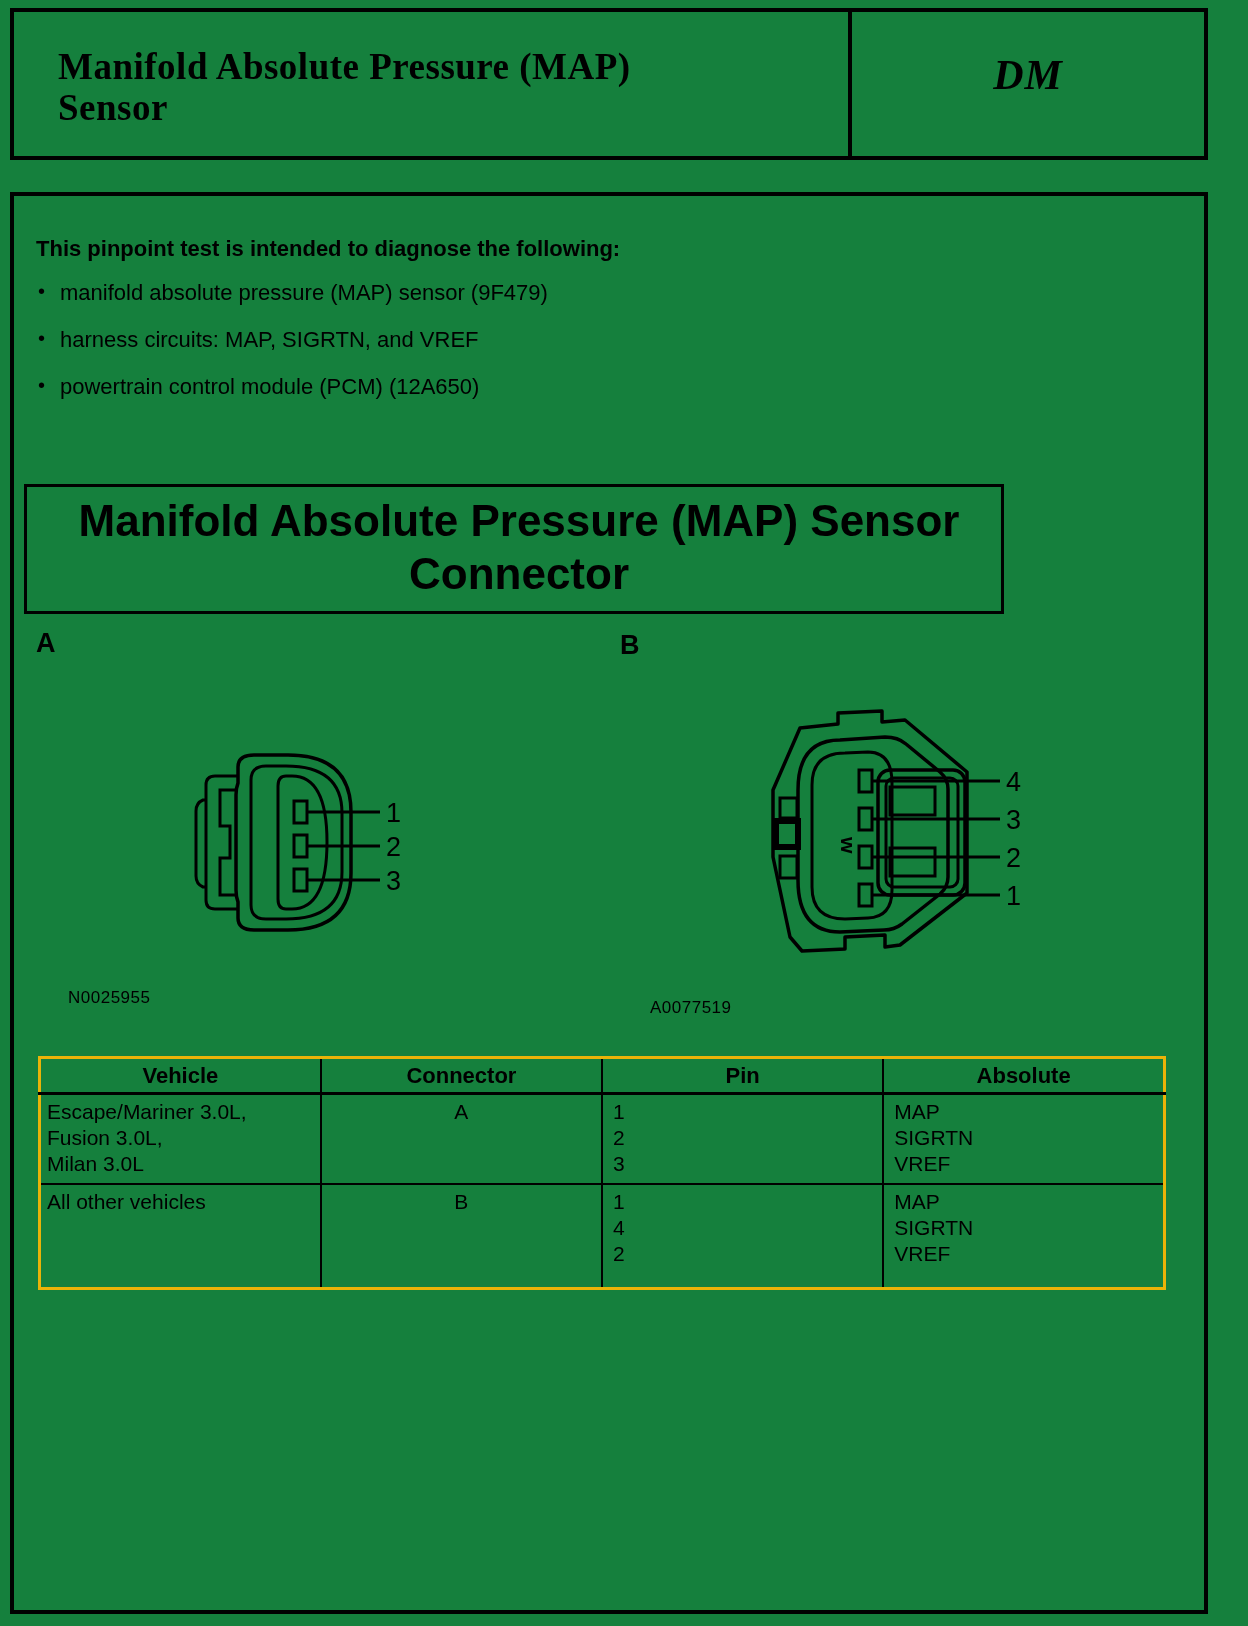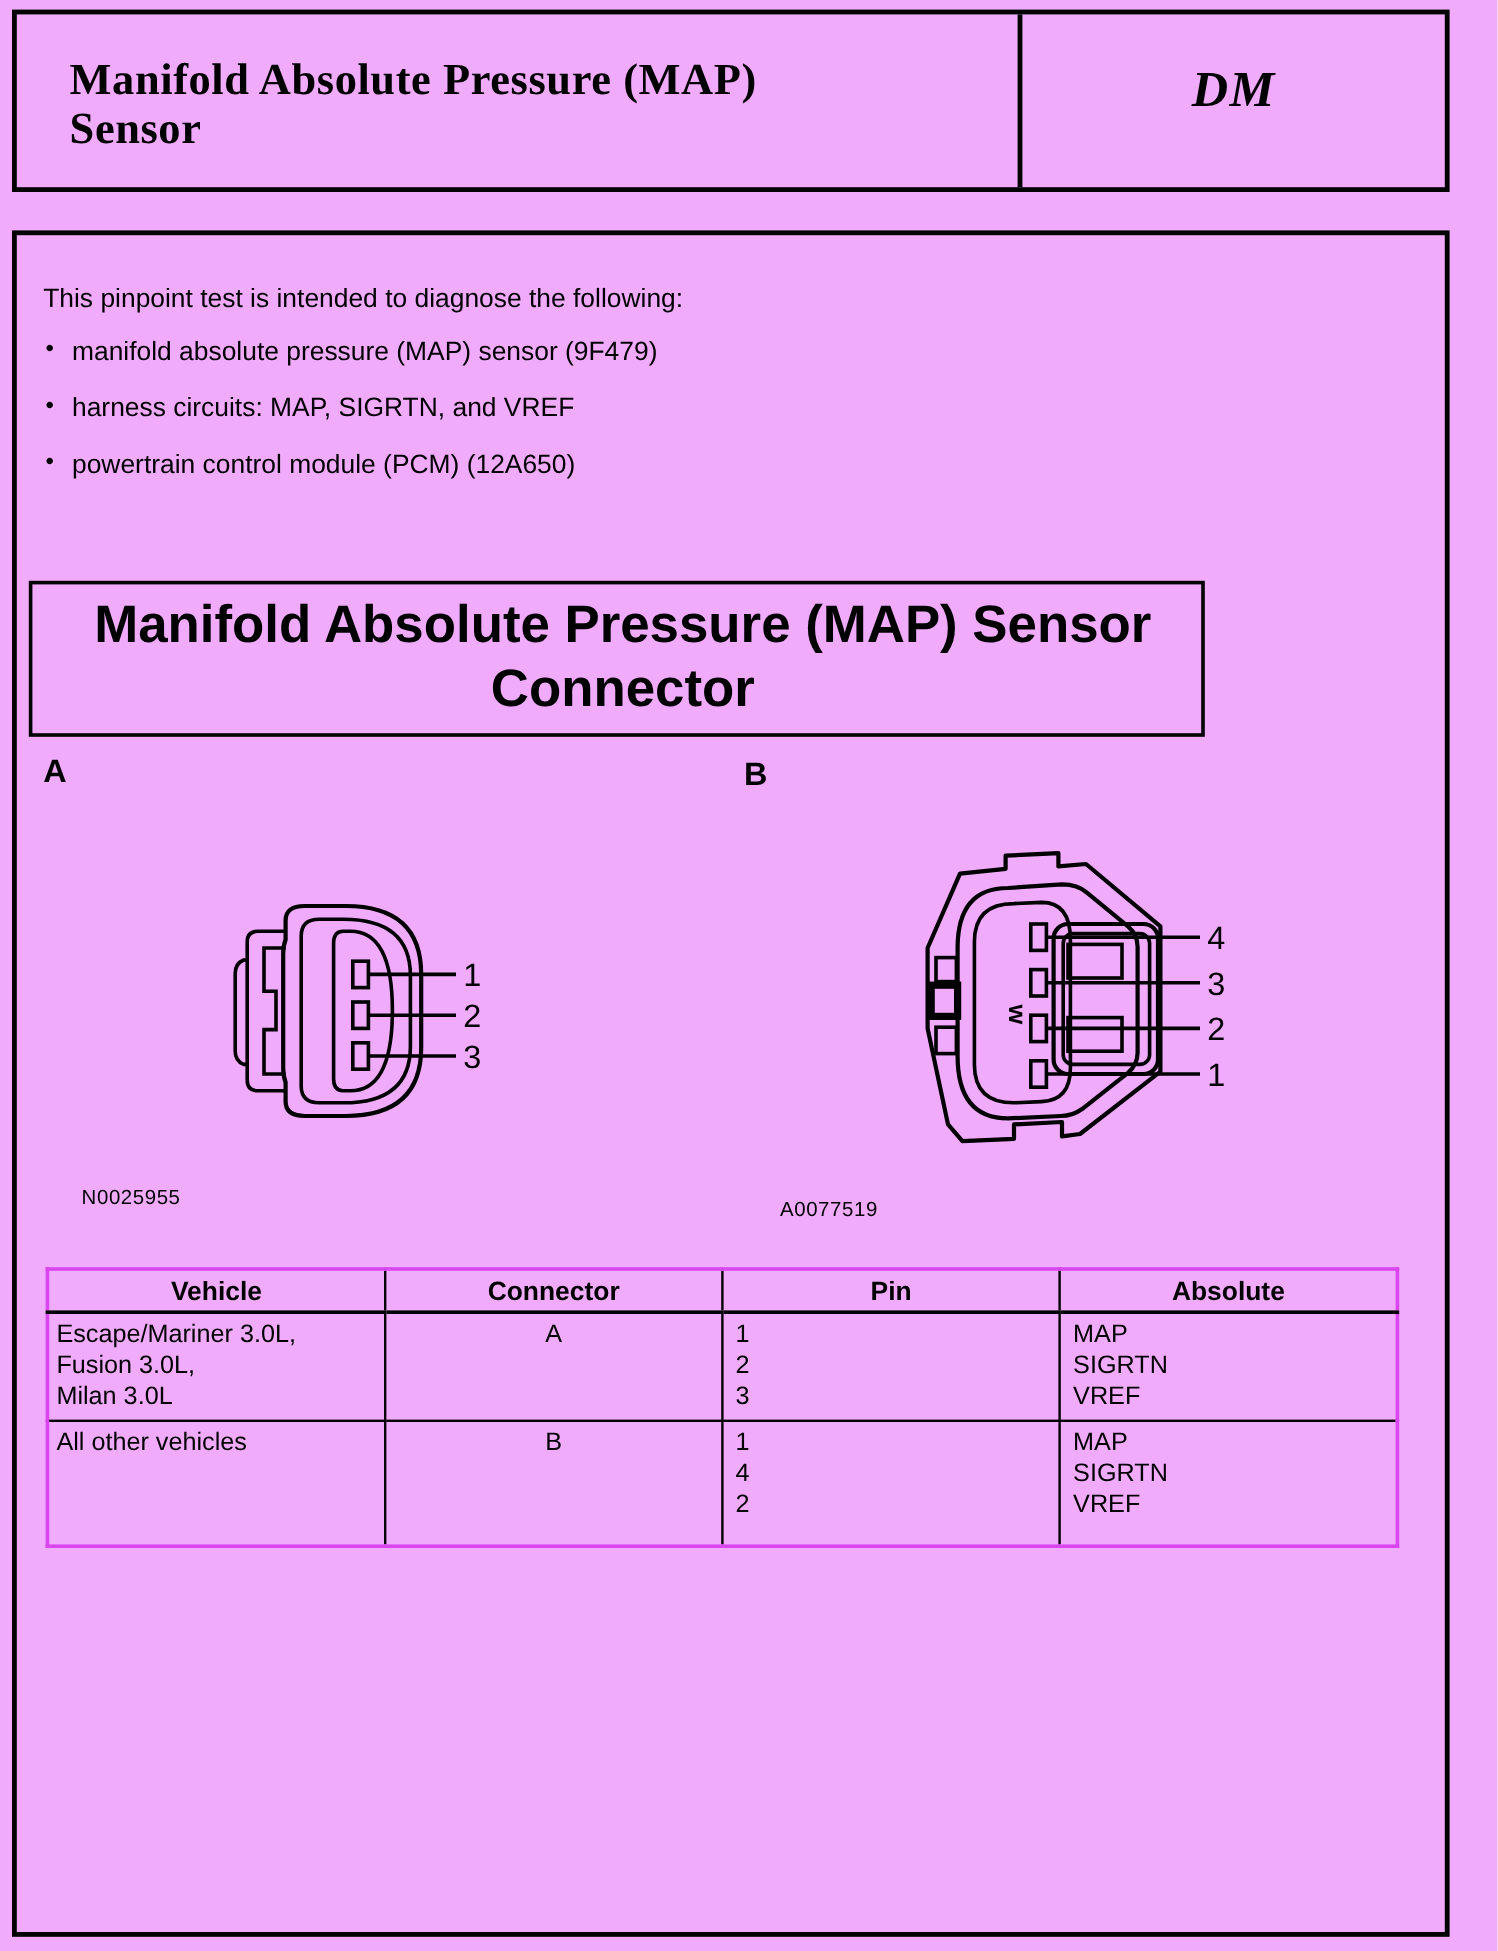--- a/index.html
+++ b/index.html
@@ -1,19 +1,19 @@
 <!DOCTYPE html>
 <html><head>
 <meta charset="utf-8">
 <style>
   * { margin:0; padding:0; box-sizing:border-box; }
   html,body { background:#fff; }
   .page {
     position:relative; width:1248px; height:1626px;
-    background:#f0abfc; color:#000;
+    background:#15803d; color:#000;
     font-family:"Liberation Sans", sans-serif;
     overflow:hidden;
   }
   
   .header-box {
     position:absolute; left:10px; top:8px; width:1198px; height:152px;
     border:4px solid #000; display:flex;
   }
   .header-title-cell {
     width:838px; height:100%; padding:34px 0 0 44px;
@@ -32,21 +32,21 @@
     font-family:"Liberation Serif", serif; font-weight:bold; font-size:42px;
     letter-spacing:1px;
     font-style:italic;
   }
   
   .main-box {
     position:absolute; left:10px; top:192px; width:1198px; height:1422px;
     border:4px solid #000;
   }
   .intro-lead {
-    position:absolute; left:36px; top:236px; font-size:22px;
+    position:absolute; left:36px; top:236px; font-size:22px;font-weight:bold;
   }
   .bullet-item { position:absolute; left:38px; font-size:22px; }
   .bullet-item .dot {
     display:inline-block; width:22px; font-size:20px; vertical-align:top;
   }
   .b0 { top:280px; } .b1 { top:327px; } .b2 { top:374px; }
   
   .section-title-box {
     position:absolute; left:24px; top:484px; width:980px; height:130px;
     border:3px solid #000; padding:8px 0 0 10px;
@@ -65,21 +65,21 @@
   .diagram svg path, .diagram svg rect, .diagram svg line { vector-effect:none; }
   .figure-id { position:absolute; font-size:17px; letter-spacing:0.5px; }
   .fig-a { left:68px; top:988px; }
   .fig-b { left:650px; top:998px; }
   .pin-num { font-family:"Liberation Sans", sans-serif; font-size:27px; fill:#000; }
   .mark-w { font-family:"Liberation Sans", sans-serif; font-size:21px; font-weight:bold; fill:#000; }
   
   .pin-table-wrap { position:absolute; left:38px; top:1056px; width:1128px; }
   table.pin-table {
     width:100%; border-collapse:collapse; table-layout:fixed;
-    border:3px solid #d946ef;
+    border:3px solid #eab308;
     padding-left:20px;
   }
   table.pin-table th, table.pin-table td {
     border:2px solid #000; vertical-align:top;
     font-size:21px; line-height:26px;
   }
   table.pin-table th {
     height:36px; text-align:center; vertical-align:middle;
     font-size:22px; font-weight:bold; border-bottom:3px solid #000;
   }

